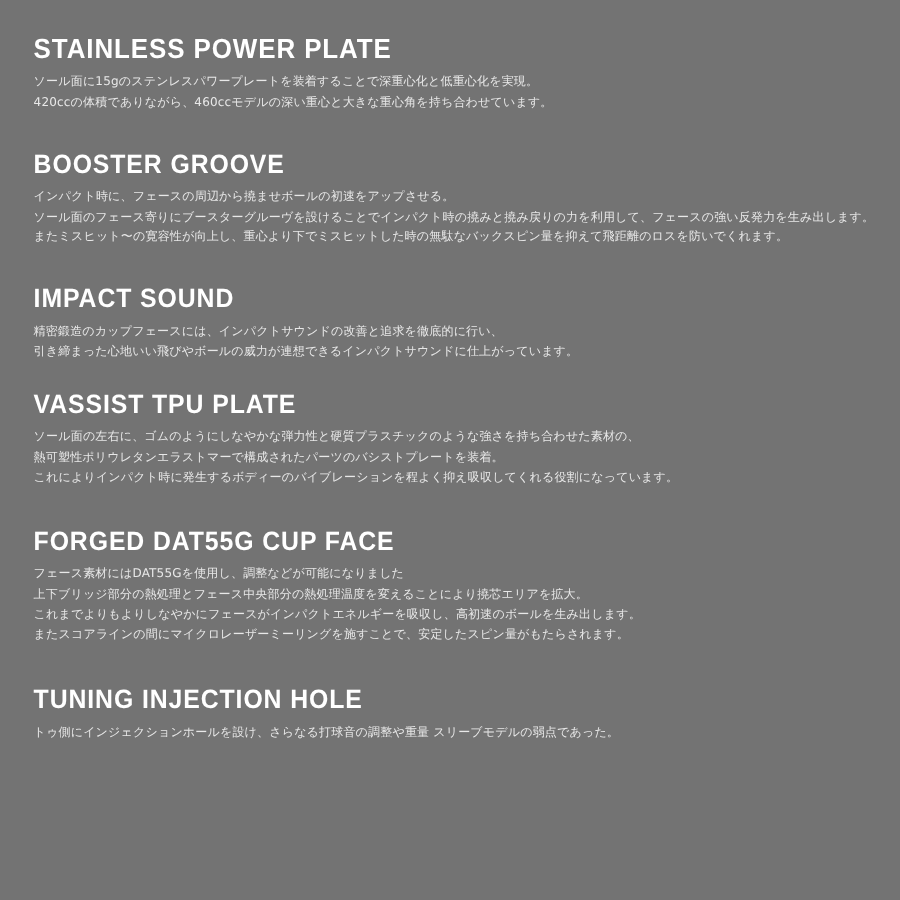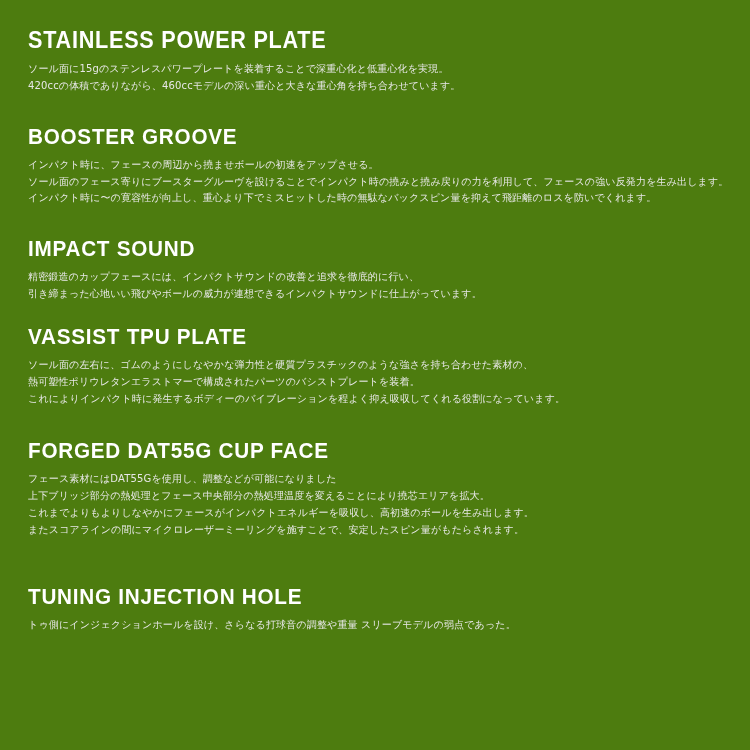--- a/index.html
+++ b/index.html
@@ -11,21 +11,21 @@
     height: 750px;
     background: #000000;
     font-family: "Liberation Sans", sans-serif;
     color: #ffffff;
     overflow: hidden;
   }
   .page {
     position: relative;
     width: 750px;
     height: 750px;
-    background: #4d7c0f;
+    background: #737373;
     padding: 0;
     box-sizing: border-box;
   }
   .content {
     padding: 26px 30px 10px 28px;
     box-sizing: border-box;
   }
   .section {
     margin-bottom: 22px;
   }
@@ -55,42 +55,42 @@
     letter-spacing: 0.15px;
     white-space: nowrap;
   }
   
   .s0 { margin-top: 2px; }
   .s0 .sec-title { font-size: 23px; }
   .s1 { margin-top: 30px; }
   .s2 { margin-top: 30px; }
   .s3 { margin-top: 12px; }
   .s4 { margin-top: 32px; }
-  .s5 { margin-top: 46px; }
+  .s5 { margin-top: 32px; }
 </style>
 </head>
 <body>
 
 <div class="page">
   <div class="content">
 
     <div class="section s0">
       <h2 class="sec-title">STAINLESS POWER PLATE</h2>
       <div class="sec-lines">
         <div class="sec-line">ソール面に15gのステンレスパワープレートを装着することで深重心化と低重心化を実現。</div>
         <div class="sec-line">420ccの体積でありながら、460ccモデルの深い重心と大きな重心角を持ち合わせています。</div>
       </div>
     </div>
 
     <div class="section s1">
       <h2 class="sec-title">BOOSTER GROOVE</h2>
       <div class="sec-lines">
         <div class="sec-line">インパクト時に、フェースの周辺から撓ませボールの初速をアップさせる。</div>
         <div class="sec-line">ソール面のフェース寄りにブースターグルーヴを設けることでインパクト時の撓みと撓み戻りの力を利用して、フェースの強い反発力を生み出します。</div>
-        <div class="sec-line">インパクト時に〜の寛容性が向上し、重心より下でミスヒットした時の無駄なバックスピン量を抑えて飛距離のロスを防いでくれます。</div>
+        <div class="sec-line">またミスヒット〜の寛容性が向上し、重心より下でミスヒットした時の無駄なバックスピン量を抑えて飛距離のロスを防いでくれます。</div>
       </div>
     </div>
 
     <div class="section s2">
       <h2 class="sec-title">IMPACT SOUND</h2>
       <div class="sec-lines">
         <div class="sec-line">精密鍛造のカップフェースには、インパクトサウンドの改善と追求を徹底的に行い、</div>
         <div class="sec-line">引き締まった心地いい飛びやボールの威力が連想できるインパクトサウンドに仕上がっています。</div>
       </div>
     </div>

